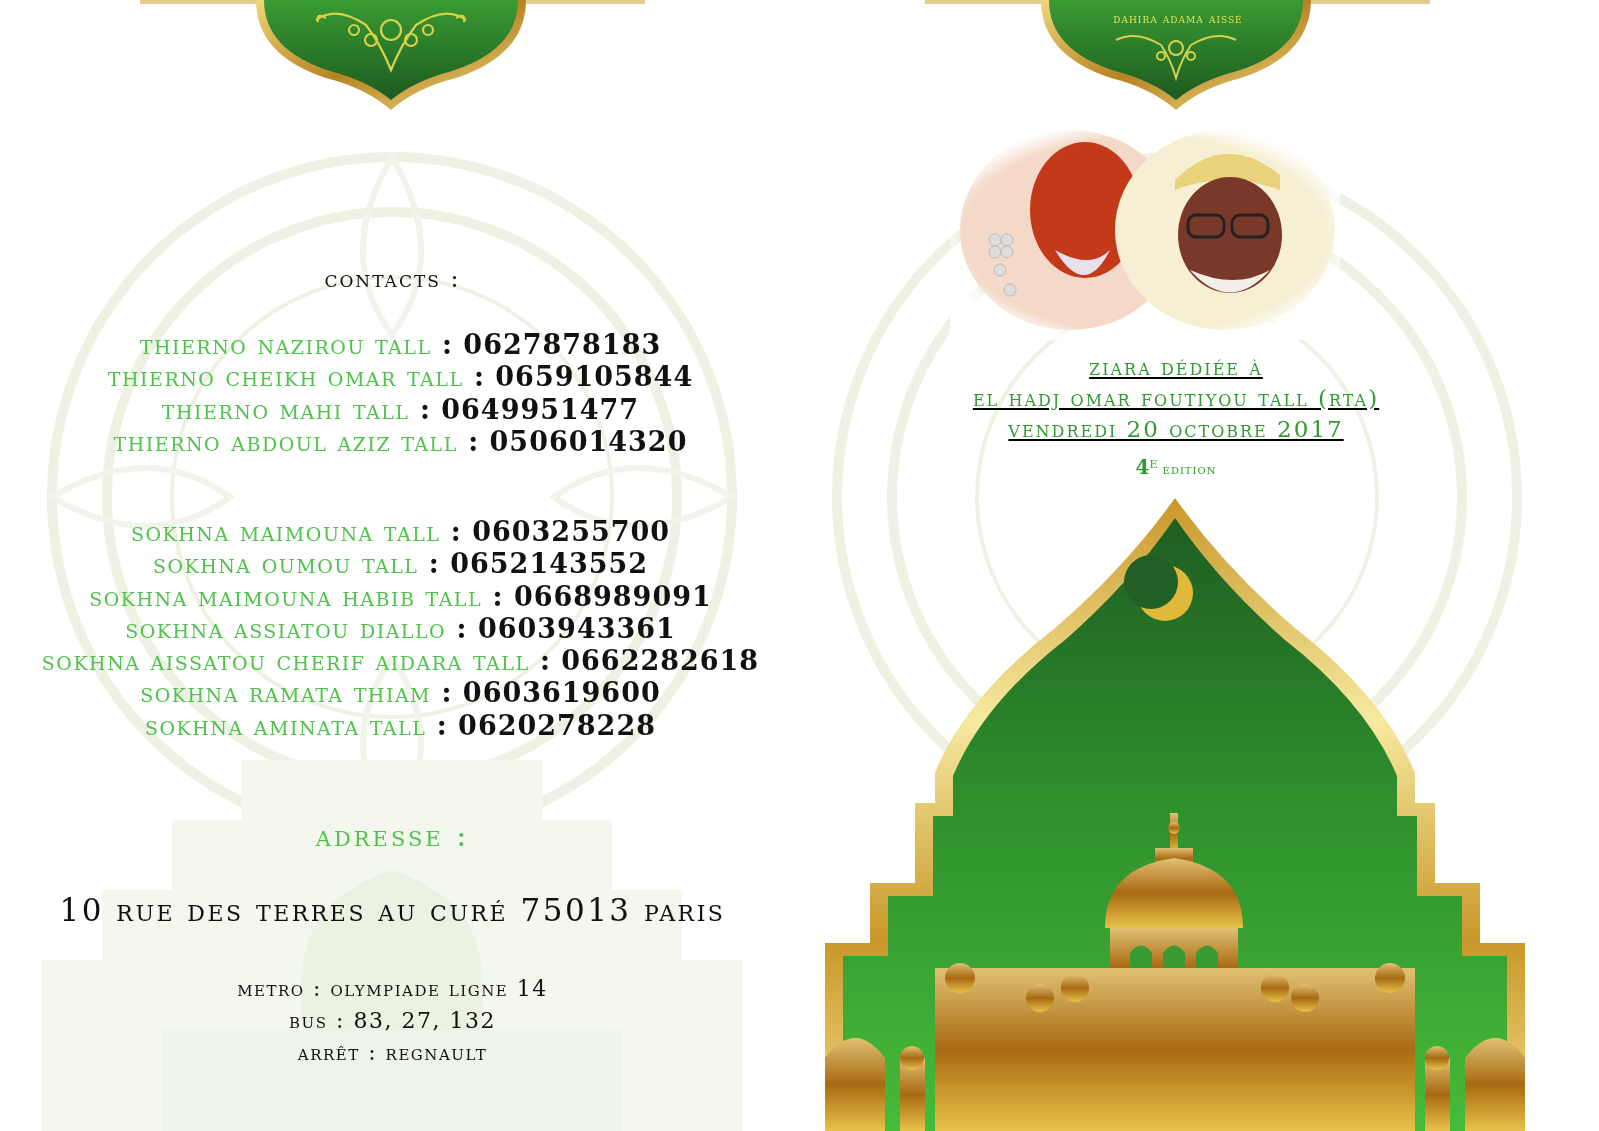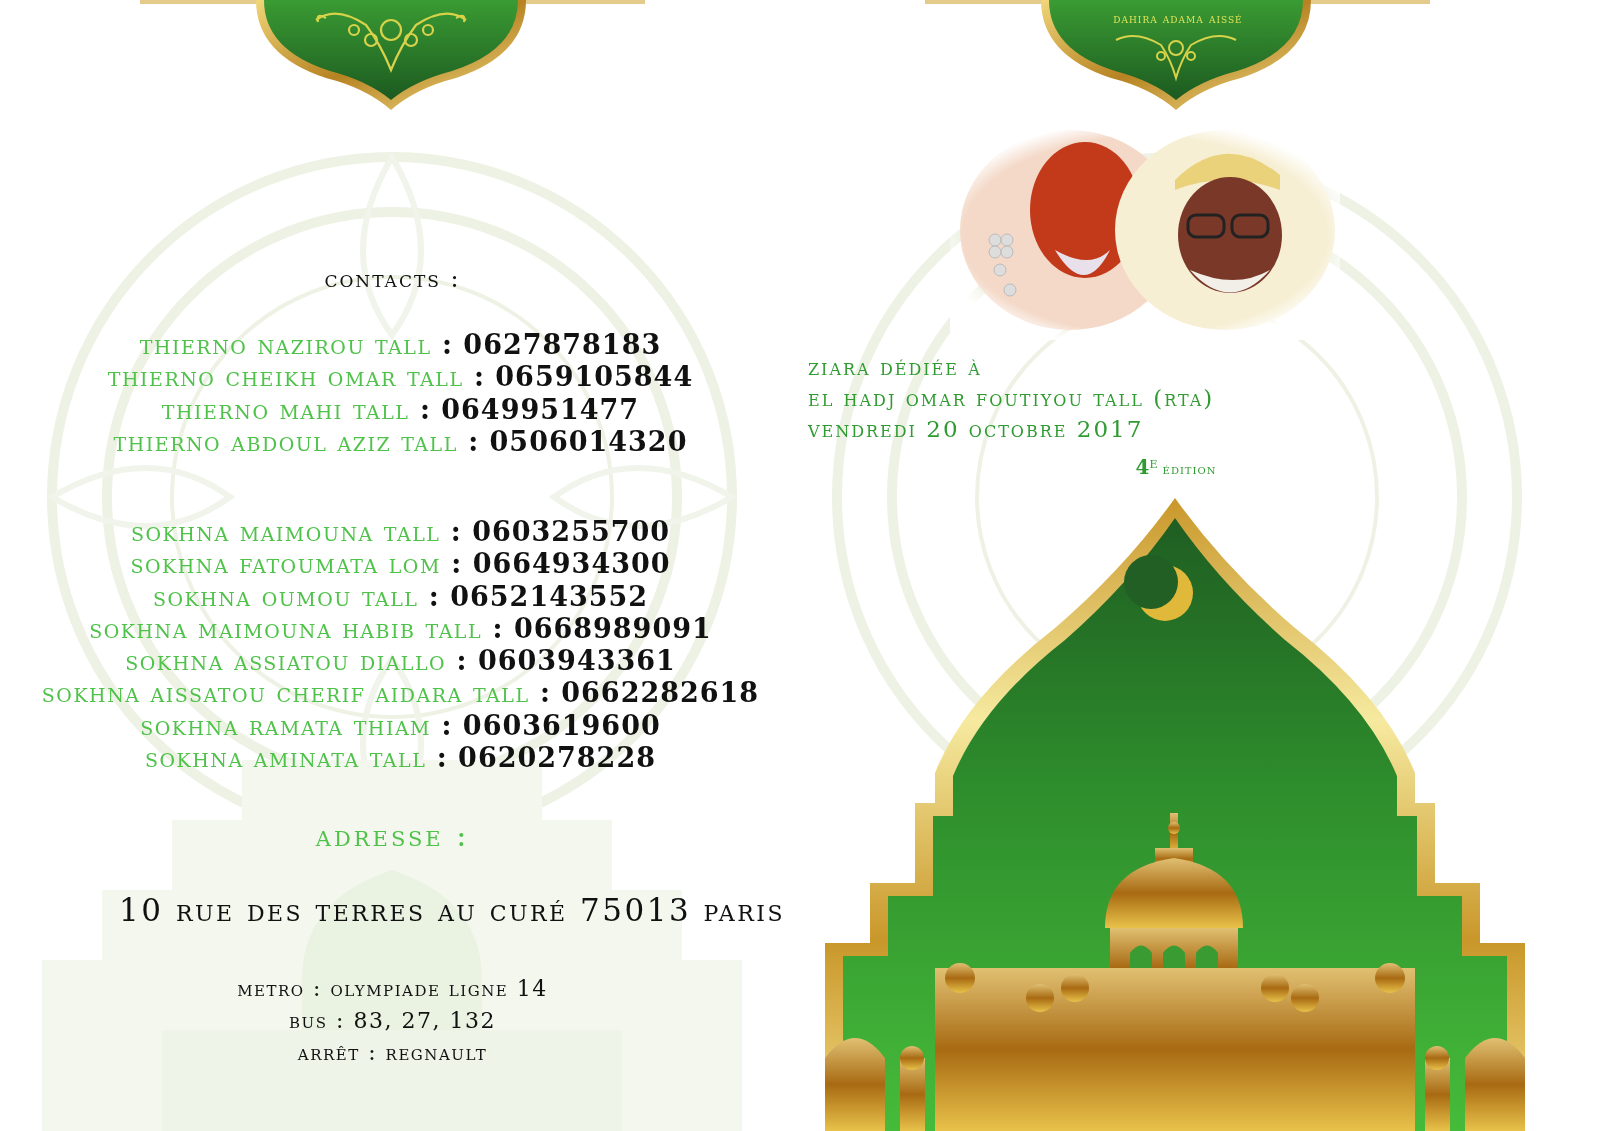--- a/index.html
+++ b/index.html
@@ -27,35 +27,35 @@
   .contact-list { position: absolute; left: 0; width: 785px; text-align: center; }
   .contact-row { height: 32.3px; line-height: 32px; white-space: nowrap; font-size: 27px; margin-left: 16px; }
   .contact-name { color: #4fc24a; letter-spacing: 1.5px; font-variant: small-caps; text-transform: lowercase; }
   .contact-sep, .contact-phone { color: #111; letter-spacing: 1px; font-weight: bold; }
 
   .address-title {
     position: absolute; left: 0; width: 785px; top: 818px; text-align: center;
     font-size: 30px; color: #4fc24a; letter-spacing: 3px; font-variant: small-caps; text-transform: lowercase;
   }
   .address-line {
-    position: absolute; left: 0; width: 785px; top: 892px; text-align: right;
+    position: absolute; left: 0; width: 785px; top: 892px; text-align: center;
     font-size: 31px; color: #111; letter-spacing: 2.5px; font-variant: small-caps; text-transform: lowercase;
   }
   .transit { position: absolute; left: 0; width: 785px; top: 973px; text-align: center; }
   .transit-line { font-size: 22px; line-height: 32px; color: #111; letter-spacing: 1.5px; font-variant: small-caps; text-transform: lowercase; }
 
   
   .org-name {
     position: absolute; left: 283px; top: 11px; width: 190px; text-align: center;
     font-size: 13px; color: #e2e35a; letter-spacing: 1px; font-variant: small-caps; text-transform: lowercase;
   }
   .portrait {
     position: absolute; left: 150px; top: 130px; width: 390px; height: 210px;
   }
-  .headline { position: absolute; left: 8px; width: 752px; top: 352px; text-align: left; }
+  .headline { position: absolute; left: 0; width: 752px; top: 352px; text-align: center; text-decoration: underline; }
   .headline-line { font-size: 23px; line-height: 31px; color: #2f9b31; letter-spacing: 2px; font-variant: small-caps; text-transform: lowercase; }
   .edition { position: absolute; left: 0; width: 752px; top: 455px; text-align: center; color: #2f9b31; }
   .edition-num { font-size: 20px; font-weight: bold; }
   .edition-sup { font-size: 11px; vertical-align: super; }
   .edition-word { font-size: 14px; letter-spacing: 1px; font-variant: small-caps; text-transform: lowercase; }
 
   .arch { position: absolute; left: 25px; top: 498px; width: 700px; height: 633px; }
   .blessing { position: absolute; left: 150px; width: 452px; top: 683px; text-align: center; }
   .blessing-line { font-size: 13.5px; line-height: 19px; color: #e6e84f; letter-spacing: 1px; font-variant: small-caps; text-transform: lowercase; white-space: nowrap; }
 </style>
@@ -116,21 +116,20 @@
 
   <div class="contact-list" style="top:329px;">
     <div class="contact-row"><span class="contact-name">THIERNO NAZIROU TALL</span><span class="contact-sep"> : </span><span class="contact-phone">0627878183</span></div>
     <div class="contact-row"><span class="contact-name">THIERNO CHEIKH OMAR TALL</span><span class="contact-sep"> : </span><span class="contact-phone">0659105844</span></div>
     <div class="contact-row"><span class="contact-name">THIERNO MAHI TALL</span><span class="contact-sep"> : </span><span class="contact-phone">0649951477</span></div>
     <div class="contact-row"><span class="contact-name">THIERNO ABDOUL AZIZ TALL</span><span class="contact-sep"> : </span><span class="contact-phone">0506014320</span></div>
   </div>
 
   <div class="contact-list" style="top:516px;">
     <div class="contact-row"><span class="contact-name">SOKHNA MAIMOUNA TALL</span><span class="contact-sep"> : </span><span class="contact-phone">0603255700</span></div>
-    <div class="contact-row"><span class="contact-name">SOKHNA FATOUMATA LOM</span><span class="contact-sep"> : </span><span class="contact-phone">0664934300</span></div>
     <div class="contact-row"><span class="contact-name">SOKHNA OUMOU TALL</span><span class="contact-sep"> : </span><span class="contact-phone">0652143552</span></div>
     <div class="contact-row"><span class="contact-name">SOKHNA MAIMOUNA HABIB TALL</span><span class="contact-sep"> : </span><span class="contact-phone">0668989091</span></div>
     <div class="contact-row"><span class="contact-name">SOKHNA ASSIATOU DIALLO</span><span class="contact-sep"> : </span><span class="contact-phone">0603943361</span></div>
     <div class="contact-row"><span class="contact-name">SOKHNA AISSATOU CHERIF AIDARA TALL</span><span class="contact-sep"> : </span><span class="contact-phone">0662282618</span></div>
     <div class="contact-row"><span class="contact-name">SOKHNA RAMATA THIAM</span><span class="contact-sep"> : </span><span class="contact-phone">0603619600</span></div>
     <div class="contact-row"><span class="contact-name">SOKHNA AMINATA TALL</span><span class="contact-sep"> : </span><span class="contact-phone">0620278228</span></div>
   </div>
 
   <div class="address-title">ADRESSE :</div>
   <div class="address-line">10 RUE DES TERRES AU CURÉ 75013 PARIS</div>

